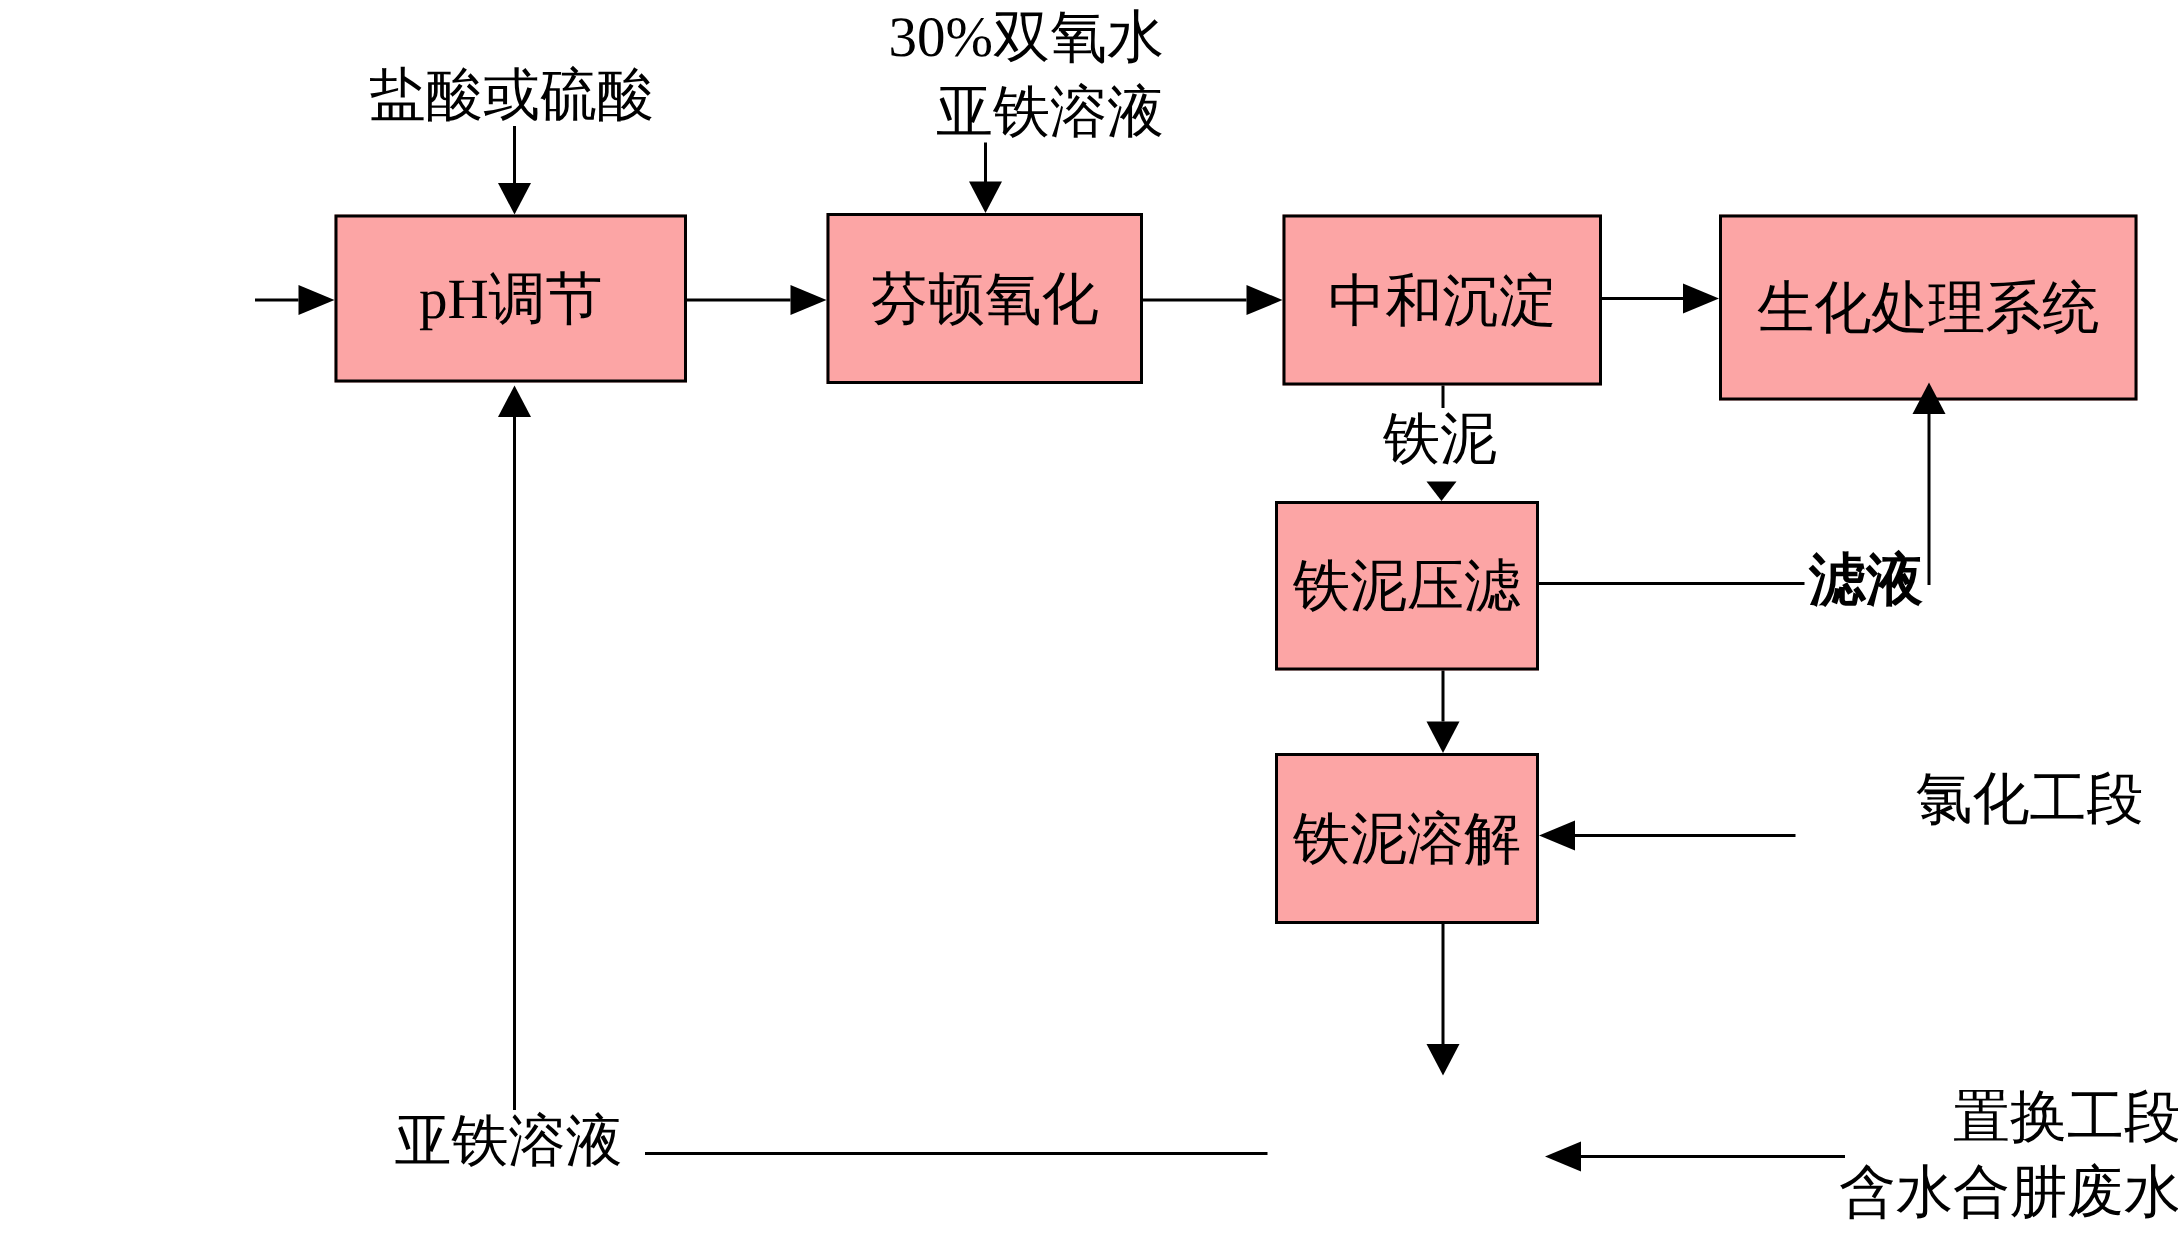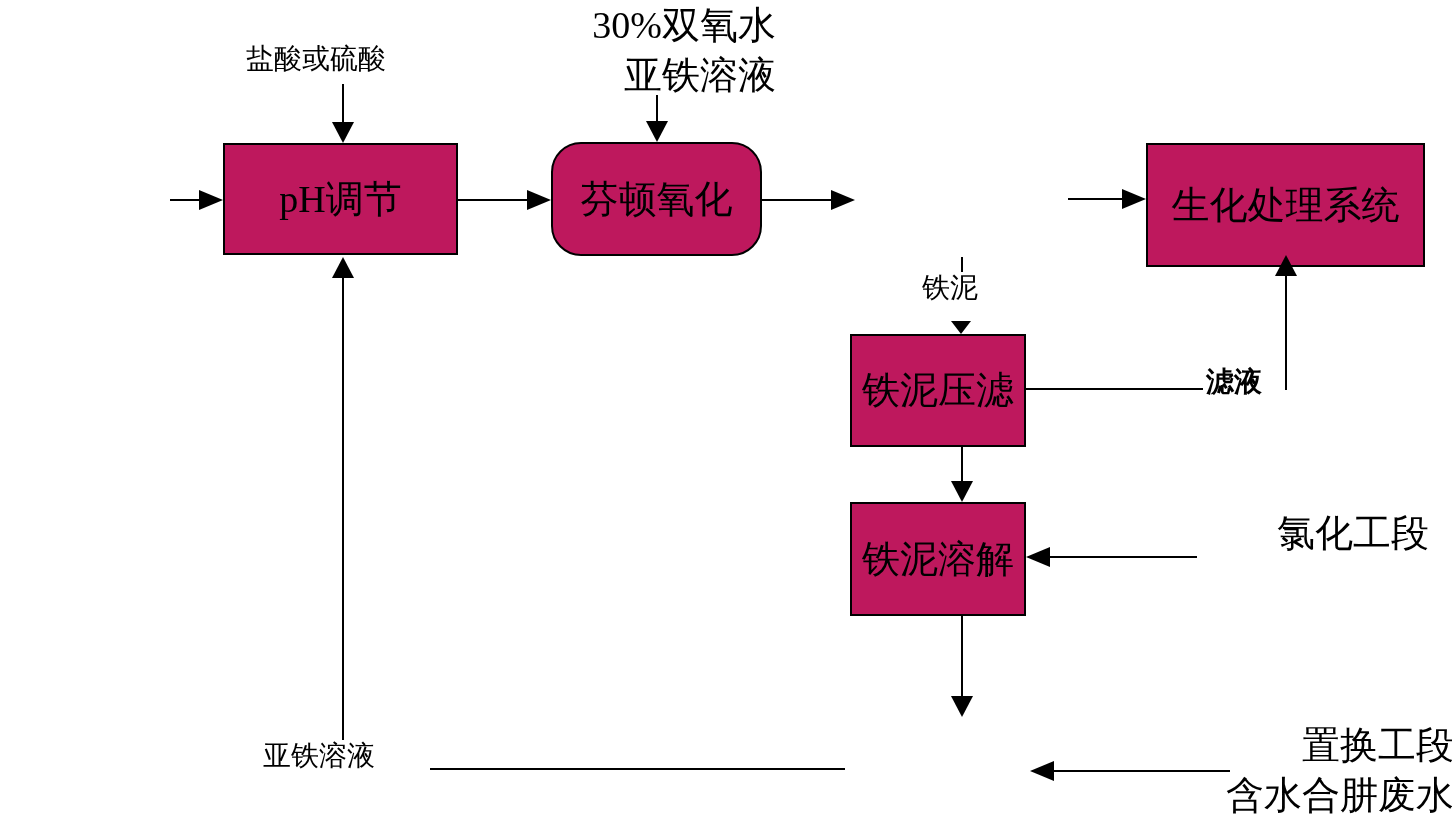--- a/index.html
+++ b/index.html
@@ -8,28 +8,28 @@
     width:1452px;height:837px;
     background:#ffffff;
     font-family:"Liberation Serif","DejaVu Serif",serif;
     color:#000;
     overflow:hidden;
   }
   .node{
     position:absolute;
     box-sizing:border-box;
     border:2px solid #000;
-    background:#be185d;
+    background:#fca5a5;
     display:flex;align-items:center;justify-content:center;
     font-size:38px;
     white-space:nowrap;
   }
   .lbl{
     position:absolute;
-    font-size:28px;
+    font-size:38px;
     line-height:1.0;
     white-space:nowrap;
   }
   .lbl-block{
     position:absolute;
     font-size:38px;
     line-height:50px;
     text-align:right;
     white-space:nowrap;
   }
@@ -41,21 +41,22 @@
   .arr-d{border-left:11px solid transparent;border-right:11px solid transparent;border-top:21px solid #000;}
   .arr-d-sm{border-left:10px solid transparent;border-right:10px solid transparent;border-top:13px solid #000;}
   .arr-u{border-left:11px solid transparent;border-right:11px solid transparent;border-bottom:21px solid #000;}
 </style>
 </head>
 <body>
 
 <div class="canvas">
 
   <div class="node" style="left:223px;top:143px;width:235px;height:112px;">pH调节</div>
-  <div class="node" style="left:551px;top:142px;width:211px;height:114px;border-radius:30px;">芬顿氧化</div>
+  <div class="node" style="left:551px;top:142px;width:211px;height:114px;">芬顿氧化</div>
+  <div class="node" style="left:855px;top:143px;width:213px;height:114px;">中和沉淀</div>
   <div class="node" style="left:1146px;top:143px;width:279px;height:124px;">生化处理系统</div>
   <div class="node" style="left:850px;top:502px;width:176px;height:114px;">铁泥溶解</div>
   <div class="node" style="left:850px;top:334px;width:176px;height:113px;">铁泥压滤</div>
 
   <div class="lbl" style="left:246px;top:45px;">盐酸或硫酸</div>
   <div class="lbl-block" style="left:536px;top:0px;width:240px;">
     <div>30%双氧水</div>
     <div>亚铁溶液</div>
   </div>
   <div class="lbl" style="left:922px;top:274px;">铁泥</div>

